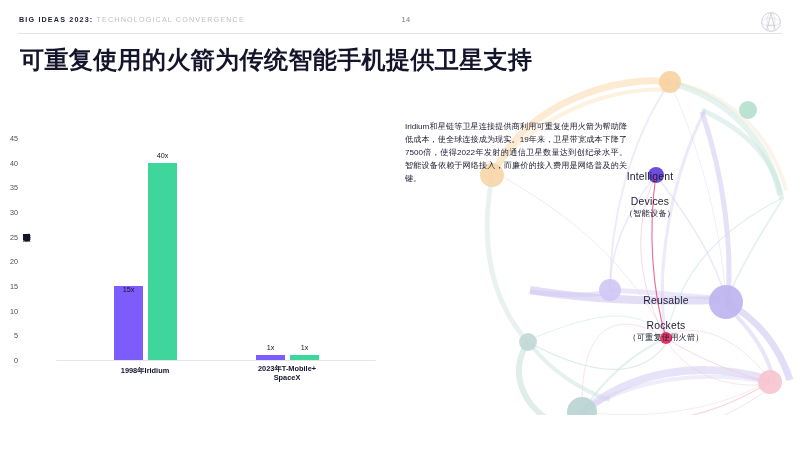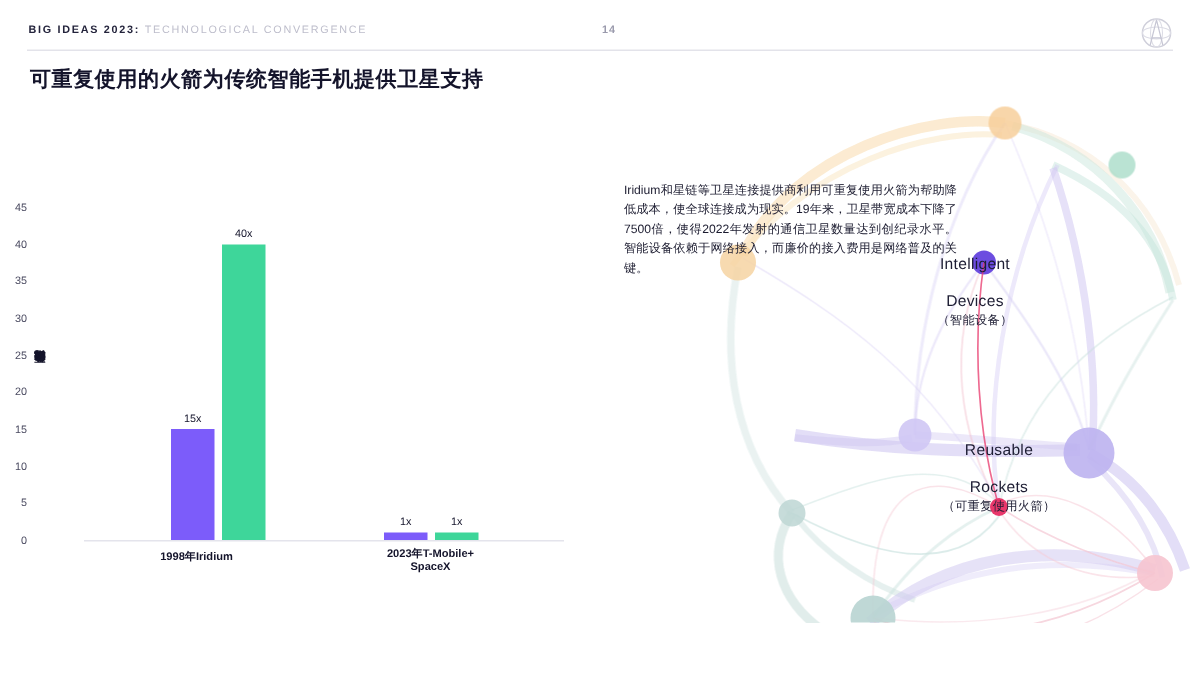--- a/index.html
+++ b/index.html
@@ -31,21 +31,21 @@
     text-align:center; font-size:7.2px; font-weight:bold;
     letter-spacing:.6px; color:#9a9aac;padding-left:12px;
   }
   #ark-logo {
     position:absolute; right:18px; top:11px; width:22px; height:22px;
   }
 
   
   #slide-title {
     position:absolute; left:20px; top:44px;
-    font-size:14px; font-weight:bold; letter-spacing:.4px;
+    font-size:24px; font-weight:bold; letter-spacing:.4px;
     color:#14142b; white-space:nowrap;
   }
 
   
   #chart-block { position:absolute; left:0px; top:88px; width:400px; height:320px; }
   #chart-title {
     position:absolute; left:90px; top:10px;
     font-size:9.6px; font-weight:bold; color:#14142b; white-space:nowrap;
   }
   #chart-legend {
@@ -82,21 +82,21 @@
   }
   #y-axis-title {
     position:absolute; left:22px; top:160px;
     font-size:7.4px; font-weight:bold; color:#14142b;
     writing-mode:vertical-rl; transform:rotate(180deg);
     letter-spacing:0px;
   }
 
   
   #body-copy {
-    position:absolute; left:416px; top:120px; width:222px;
+    position:absolute; left:405px; top:120px; width:222px;
     font-size:8.1px; line-height:1.62; color:#1b1b2f;
     text-align:justify; z-index:5;
   }
 
   
   #network { position:absolute; left:470px; top:70px; width:330px; height:345px; }
   #network svg { display:block; }
   .node-label {
     position:absolute; font-size:10.4px; color:#1d1d33;
     text-align:center; line-height:1.22; white-space:pre-line;
@@ -139,35 +139,35 @@
   <div class="ytick" style="top:173.3px">20</div>
   <div class="ytick" style="top:148.7px">25</div>
   <div class="ytick" style="top:124px">30</div>
   <div class="ytick" style="top:99.3px">35</div>
   <div class="ytick" style="top:74.7px">40</div>
   <div class="ytick" style="top:50px">45</div>
 
   <div id="plot">
 
     <div class="bar" style="left:58px; width:29px; height:74px; background:#7C5CFA;"></div>
-    <div class="bar-value" style="left:72.5px; bottom:77px;">15x</div>
+    <div class="bar-value" style="left:72.5px; bottom:66px;">15x</div>
 
     <div class="bar" style="left:92px; width:29px; height:197.3px; background:#3ED69A;"></div>
     <div class="bar-value" style="left:106.5px; bottom:200.3px;">40x</div>
 
     <div class="bar" style="left:200px; width:29px; height:4.9px; background:#7C5CFA;"></div>
     <div class="bar-value" style="left:214.5px; bottom:8px;">1x</div>
 
     <div class="bar" style="left:234px; width:29px; height:4.9px; background:#3ED69A;"></div>
     <div class="bar-value" style="left:248.5px; bottom:8px;">1x</div>
   </div>
 
   <div id="plot-baseline"></div>
 
-  <div class="xtick" style="left:131px; top:278px;">1998年Iridium</div>
+  <div class="xtick" style="left:145px; top:278px;">1998年Iridium</div>
   <div class="xtick" style="left:287px; top:276px;">2023年T-Mobile+
 SpaceX</div>
 </div>
 
 <p id="body-copy">Iridium和星链等卫星连接提供商利用可重复使用火箭为帮助降低成本，使全球连接成为现实。19年来，卫星带宽成本下降了7500倍，使得2022年发射的通信卫星数量达到创纪录水平。智能设备依赖于网络接入，而廉价的接入费用是网络普及的关键。</p>
 
 <div id="network">
   <svg width="330" height="345" viewBox="0 0 330 345">
     <g opacity="0.95">
 

